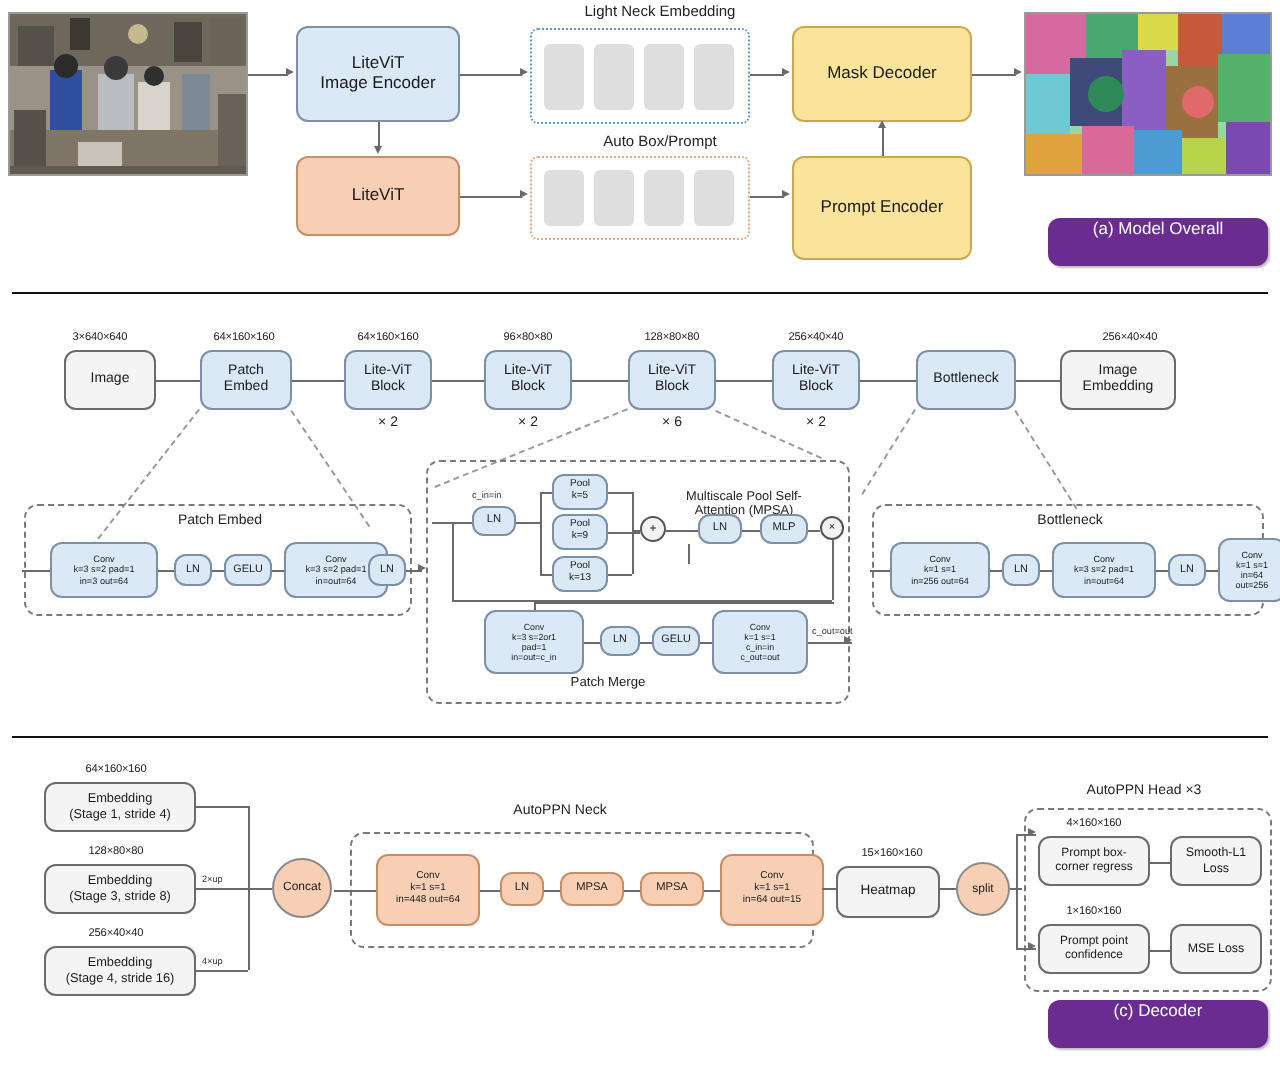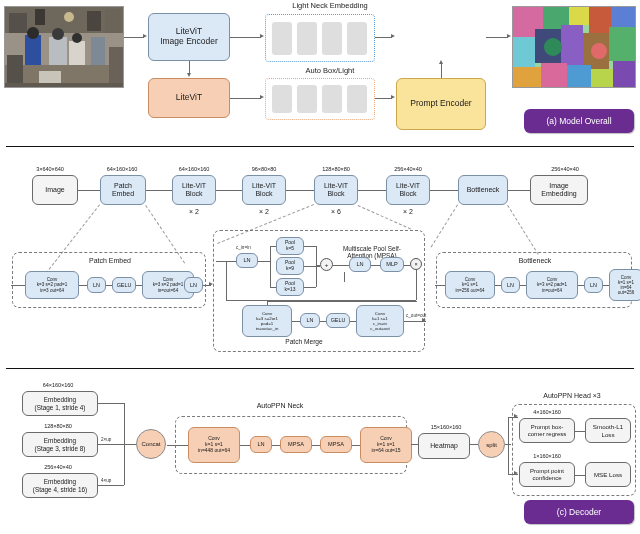--- a/index.html
+++ b/index.html
@@ -115,21 +115,21 @@
     background: #fff;
   }
   .leader { position: absolute; border-top: 0.9px dashed #9a9a9a; transform-origin: 0 0; height: 0; }
 
   
   .badge {
     position: absolute;
     background: #6a2c91;
     color: #ffffff;
     border-radius: 6px;
-    display: flex; align-items: center; justify-content: center;
+    display: flex; justify-content: center;
     font-size: 8.5px;
     box-shadow: 1px 1px 1px rgba(0,0,0,0.25);
   }
 
   
   .photo { position: absolute; overflow: hidden; }
   .photo svg { display: block; }
 </style>
 </head>
 <body>
@@ -174,29 +174,32 @@
 
     <div class="caption" style="left:260px;top:1px;width:140px;">Light Neck Embedding</div>
 
     <div class="dotbox-blue" style="left:265px;top:14px;width:110px;height:48px;">
       <div class="node lightgray" style="left:6px;top:7px;width:20px;height:33px;"></div>
       <div class="node lightgray" style="left:31px;top:7px;width:20px;height:33px;"></div>
       <div class="node lightgray" style="left:56px;top:7px;width:20px;height:33px;"></div>
       <div class="node lightgray" style="left:81px;top:7px;width:20px;height:33px;"></div>
     </div>
 
-    <div class="caption" style="left:260px;top:66px;width:140px;">Auto Box/Light</div>
+    <div class="caption" style="left:260px;top:66px;width:140px;">Auto Box/Prompt</div>
 
     <div class="dotbox-orange" style="left:265px;top:78px;width:110px;height:42px;">
       <div class="node lightgray" style="left:6px;top:6px;width:20px;height:28px;"></div>
       <div class="node lightgray" style="left:31px;top:6px;width:20px;height:28px;"></div>
       <div class="node lightgray" style="left:56px;top:6px;width:20px;height:28px;"></div>
       <div class="node lightgray" style="left:81px;top:6px;width:20px;height:28px;"></div>
     </div>
 
+    <div class="node yellow" style="left:396px;top:13px;width:90px;height:48px;font-size:8.5px;">
+      <span>Mask Decoder</span>
+    </div>
 
     <div class="node yellow" style="left:396px;top:78px;width:90px;height:52px;font-size:8.5px;">
       <span>Prompt Encoder</span>
     </div>
 
     <div class="photo" style="left:512px;top:6px;width:124px;height:82px;border:1px solid #999;">
       <svg width="124" height="82" viewBox="0 0 124 82">
         <rect width="124" height="82" fill="#9ad6a0"></rect>
         <rect x="0" y="0" width="30" height="30" fill="#d46aa0"></rect>
         <rect x="30" y="0" width="26" height="22" fill="#4aa86e"></rect>

